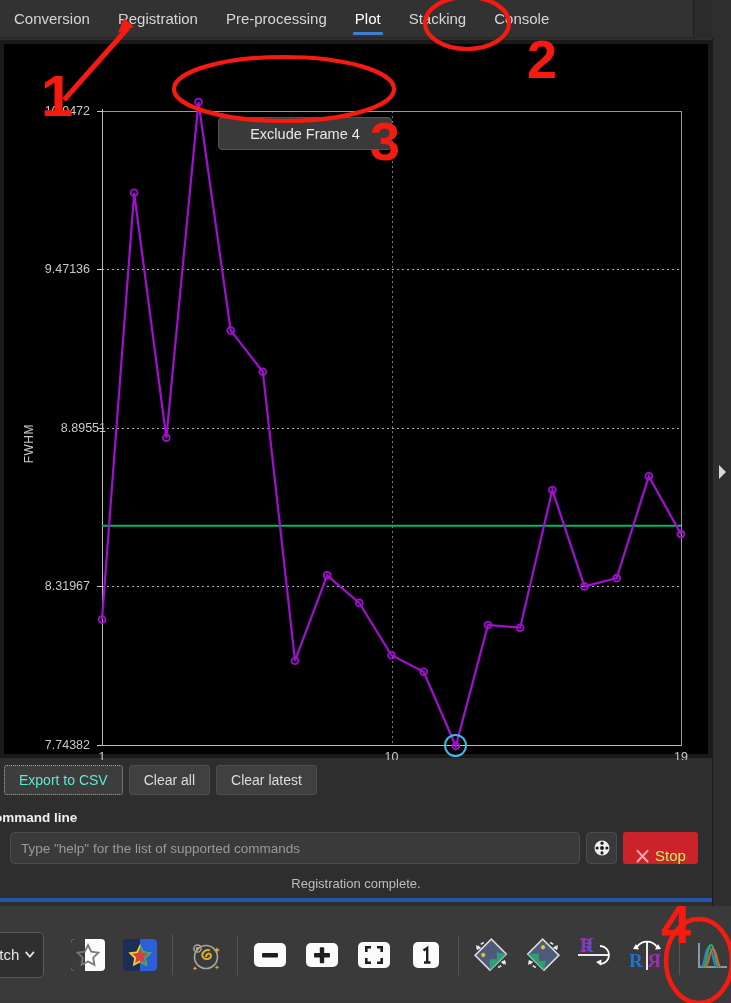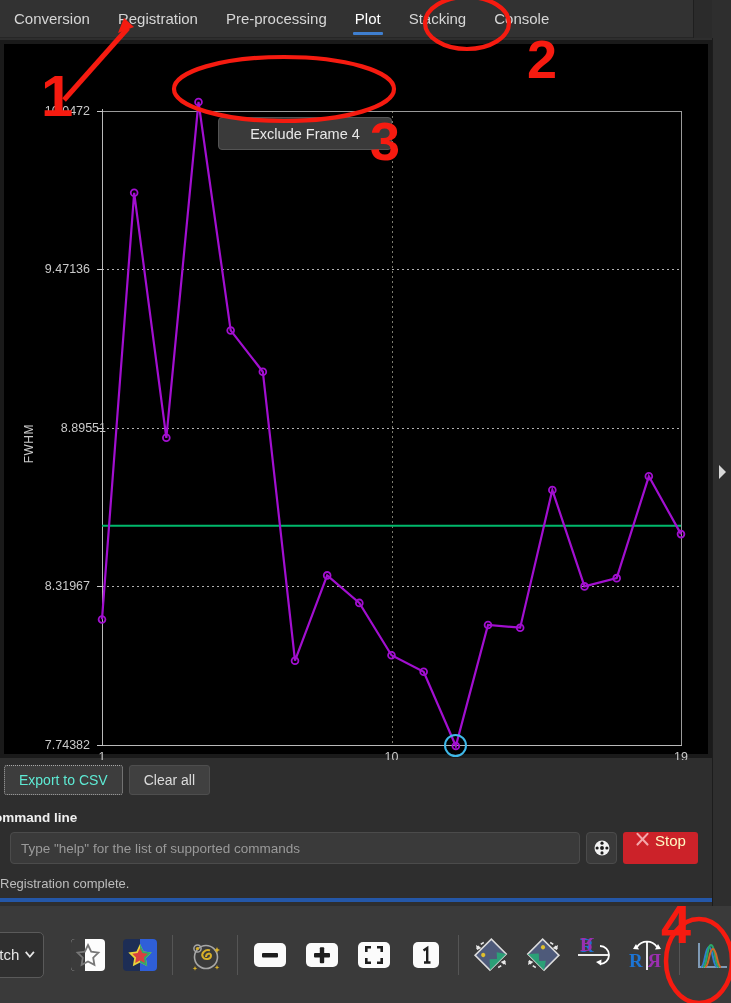--- a/index.html
+++ b/index.html
@@ -105,24 +105,24 @@
     border-radius: 4px; color: #b5b5b5; font-size: 13.5px; padding: 0 10px;
     font-family: "Liberation Sans", sans-serif;
   }
   .cmd-input::placeholder { color: #9a9a9a; }
   .cmd-icon-btn {
     width: 31px; height: 32px; background: #3a3a3a; border: 1px solid #4b4b4b;
     border-radius: 4px; display: flex; align-items: center; justify-content: center; cursor: pointer;
   }
   .stop-btn {
     height: 32px; padding: 0 12px; background: #cc2229; border: none; border-radius: 3px;
-    color: #fef9c3; font-size: 15px; display: flex; align-items: flex-start; gap: 5px; cursor: pointer;
+    color: #bef264; font-size: 15px; display: flex; align-items: flex-end; gap: 5px; cursor: pointer;
   }
   .status-text {
-    position: absolute; left: 0; top: 74px; width: 712px; 
+    position: absolute; left: 0; top: 74px; width: 712px; text-align: center;
     color: #bdbdbd; font-size: 13px;
   }
   .progress-bar { position: absolute; left: 0; top: 898px; width: 712px; height: 4px; background: #2457a8; }
 
   
   .bottom-bar {
     position: absolute; left: 0; top: 906px; width: 731px; height: 97px;
     background: #3a3a3a; display: flex; align-items: center; gap: 0px;
   }
   .combo {
@@ -241,20 +241,23 @@
     </div>
   </div>
 
   <div class="export-row">
     <div class="btn-flat focused">
       <span>Export to CSV</span>
     </div>
     <div class="btn-flat">
       <span>Clear all</span>
     </div>
+    <div class="btn-flat">
+      <span>Clear latest</span>
+    </div>
   </div>
 
   <div class="cmd-section">
     <div class="cmd-label">ommand line</div>
     <div class="cmd-row">
       <input class="cmd-input" type="text" value="" placeholder="Type &quot;help&quot; for the list of supported commands" style="">
       <div class="cmd-icon-btn">
         <svg width="18" height="18" viewBox="0 0 24 24">
           <circle cx="12" cy="12" r="10" fill="#f2f2f2"></circle>
           <circle cx="12" cy="12" r="2.6" fill="#1c1c1c"></circle>

